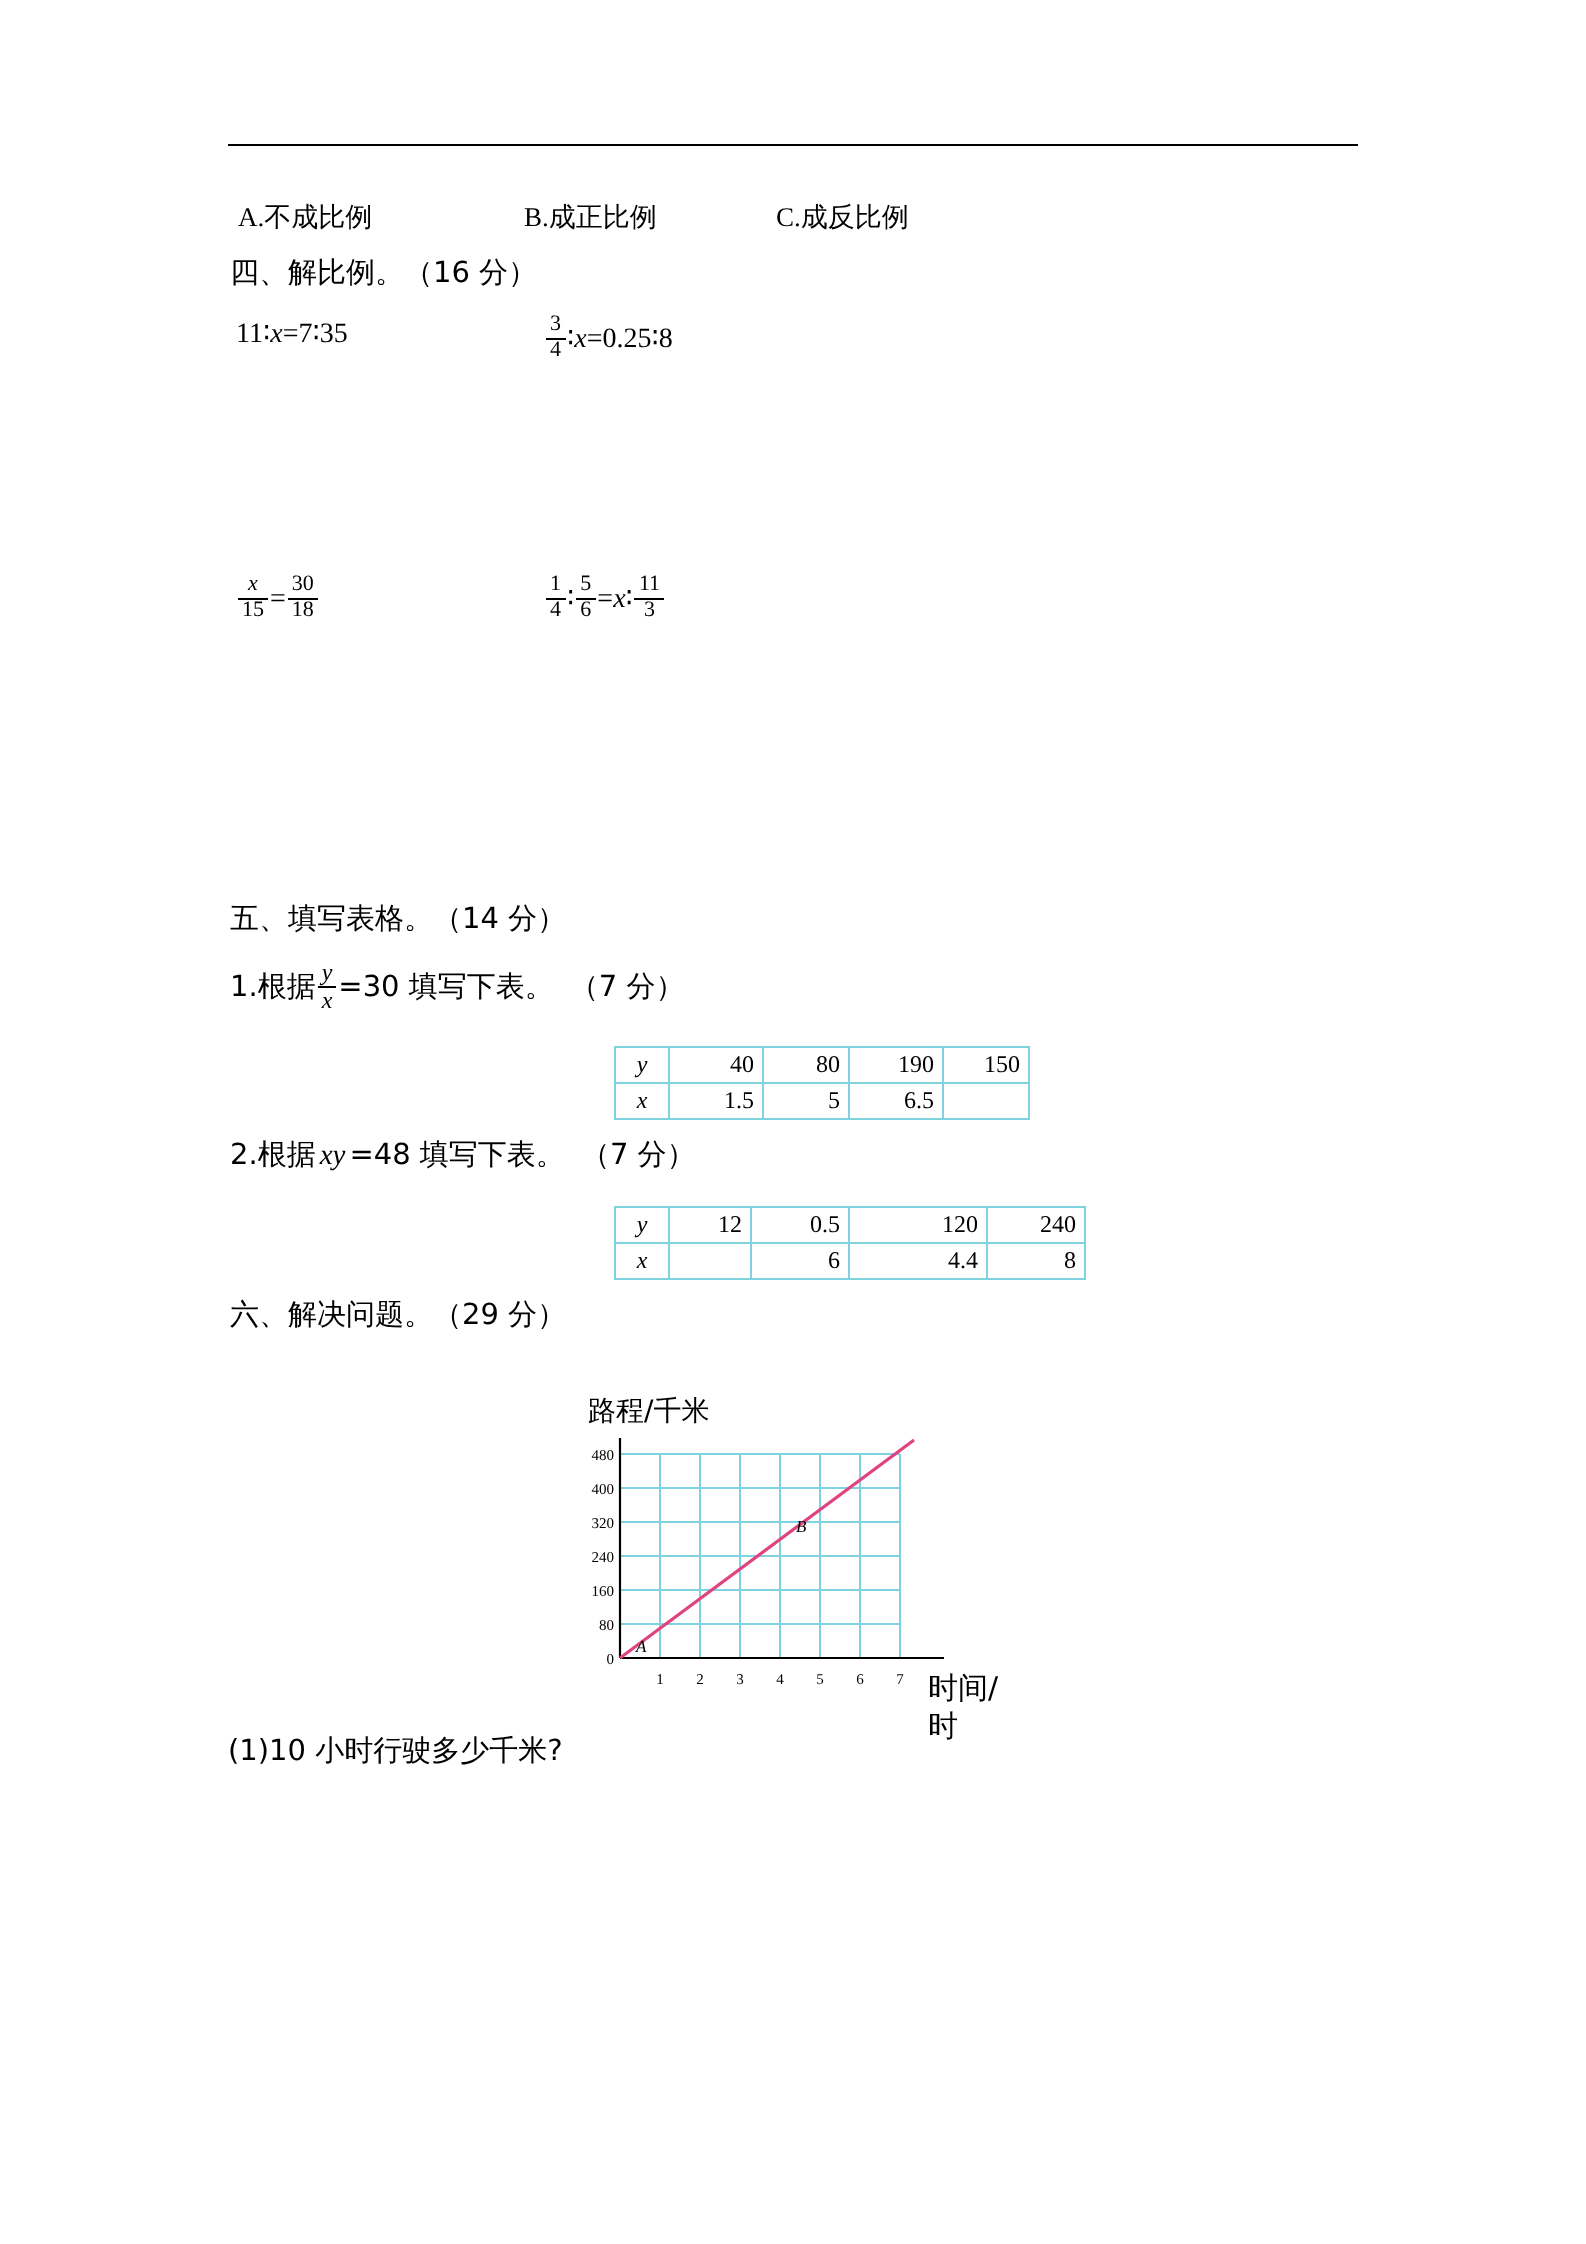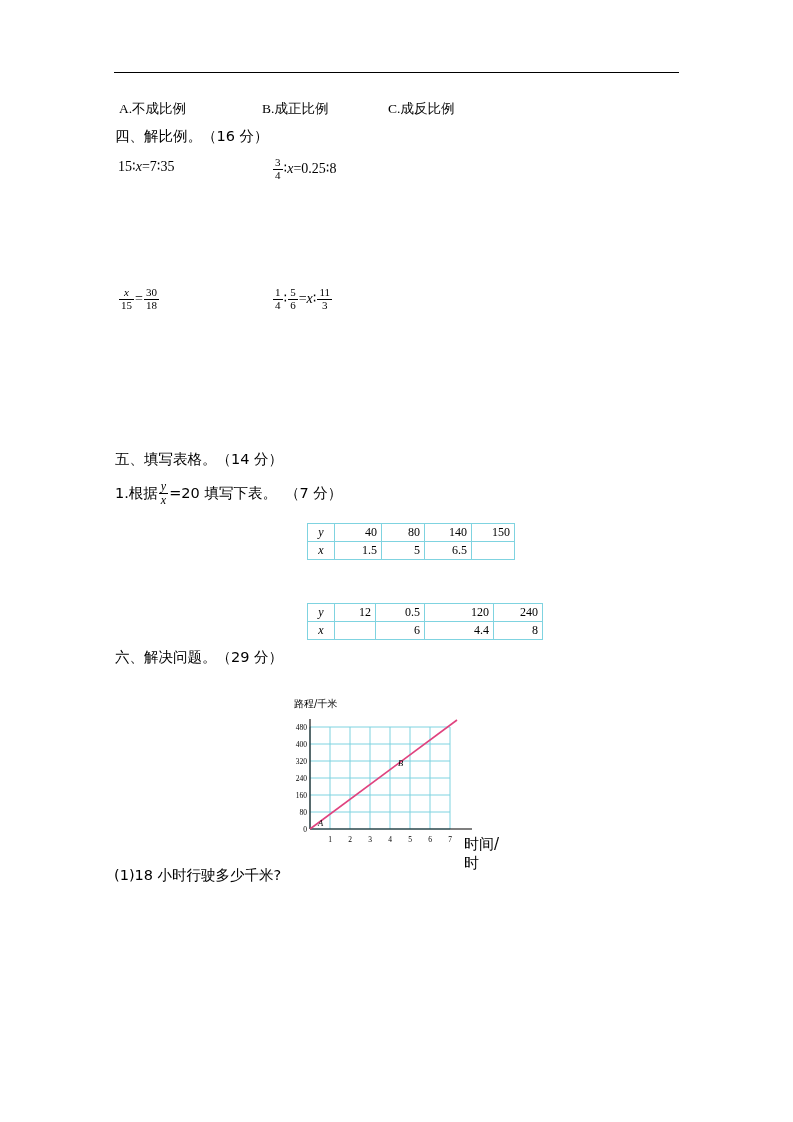--- a/index.html
+++ b/index.html
@@ -60,62 +60,65 @@
   </div>
   <div class="line opt" style="left:388px;top:100px;">
     <span>C.成反比例</span>
   </div>
 
   <div class="line cn" style="left:115px;top:127px;">
     <span>四、解比例。（16 分）</span>
   </div>
 
   <div class="line math" style="left:118px;top:158px;">
-    <span>15∶</span><i class="v">x</i><span>=7∶35</span>
+    <span>11∶</span><i class="v">x</i><span>=7∶35</span>
   </div>
 
   <div class="line math" style="left:272px;top:158px;">
     <span class="frac"><span class="num">3</span><span class="den">4</span></span><span>∶</span><i class="v">x</i><span>=0.25∶8</span>
   </div>
 
   <div class="line math" style="left:118px;top:288px;">
     <span class="frac"><span class="num"><i class="v">x</i></span><span class="den">15</span></span><span>=</span><span class="frac"><span class="num">30</span><span class="den">18</span></span>
   </div>
 
   <div class="line math" style="left:272px;top:288px;">
     <span class="frac"><span class="num">1</span><span class="den">4</span></span><span>∶</span><span class="frac"><span class="num">5</span><span class="den">6</span></span><span>=</span><i class="v">x</i><span>∶</span><span class="frac"><span class="num">11</span><span class="den">3</span></span>
   </div>
 
   <div class="line cn" style="left:115px;top:450px;">
     <span>五、填写表格。（14 分）</span>
   </div>
 
   <div class="line cn" style="left:115px;top:481px;">
-    <span>1.根据</span><span class="frac" style="font-size:12px;"><span class="num"><i class="v">y</i></span><span class="den"><i class="v">x</i></span></span><span>=20 填写下表。</span><span style="margin-left:8px;">（7 分）</span>
+    <span>1.根据</span><span class="frac" style="font-size:12px;"><span class="num"><i class="v">y</i></span><span class="den"><i class="v">x</i></span></span><span>=30 填写下表。</span><span style="margin-left:8px;">（7 分）</span>
   </div>
 
   <table class="tbl" style="left:307px;top:523px;">
     <tbody>
         <tr>
       <td class="vh">y</td>
       <td style="width:38px;">40</td>
       <td style="width:34px;">80</td>
-      <td style="width:38px;">140</td>
+      <td style="width:38px;">190</td>
       <td style="width:34px;">150</td>
     </tr>
     <tr>
       <td class="vh">x</td>
       <td>1.5</td>
       <td>5</td>
       <td>6.5</td>
       <td></td>
     </tr>
   </tbody>
     </table>
 
+  <div class="line cn" style="left:115px;top:568px;">
+    <span>2.根据</span><i class="v" style="margin:0 2px;">xy</i><span>=48 填写下表。</span><span style="margin-left:8px;">（7 分）</span>
+  </div>
 
   <table class="tbl" style="left:307px;top:603px;">
     <tbody>
         <tr>
       <td class="vh">y</td>
       <td style="width:32px;margin-top:21px;">12</td>
       <td style="width:40px;">0.5</td>
       <td style="width:40px;padding-left:24px;">120</td>
       <td style="width:40px;">240</td>
     </tr>
@@ -178,21 +181,21 @@
         <text x="98" y="143">3</text>
         <text x="118" y="143">4</text>
         <text x="138" y="143">5</text>
         <text x="158" y="143">6</text>
         <text x="178" y="143">7</text>
       </g>
 
       <text x="46" y="127" font-family="Liberation Serif, serif" font-size="8.5" font-style="italic">A</text>
       <text x="126" y="67" font-family="Liberation Serif, serif" font-size="8.5" font-style="italic">B</text>
     </svg>
-    <div style="position:absolute;left:22px;top:-2px;font-size:10px;font-family:'DejaVu Sans',sans-serif;">路程/千米</div>
+    <div style="position:absolute;left:22px;top:-2px;font-size:14px;font-family:'DejaVu Sans',sans-serif;">路程/千米</div>
     <div style="position:absolute;left:192px;top:136px;font-size:15px;font-family:'DejaVu Sans',sans-serif;">时间/时</div>
   </div>
 
   <div class="line cn cap-bottom">
-    <span>(1)18 小时行驶多少千米?</span>
+    <span>(1)10 小时行驶多少千米?</span>
   </div>
 
 </div>
 
 </body></html>

